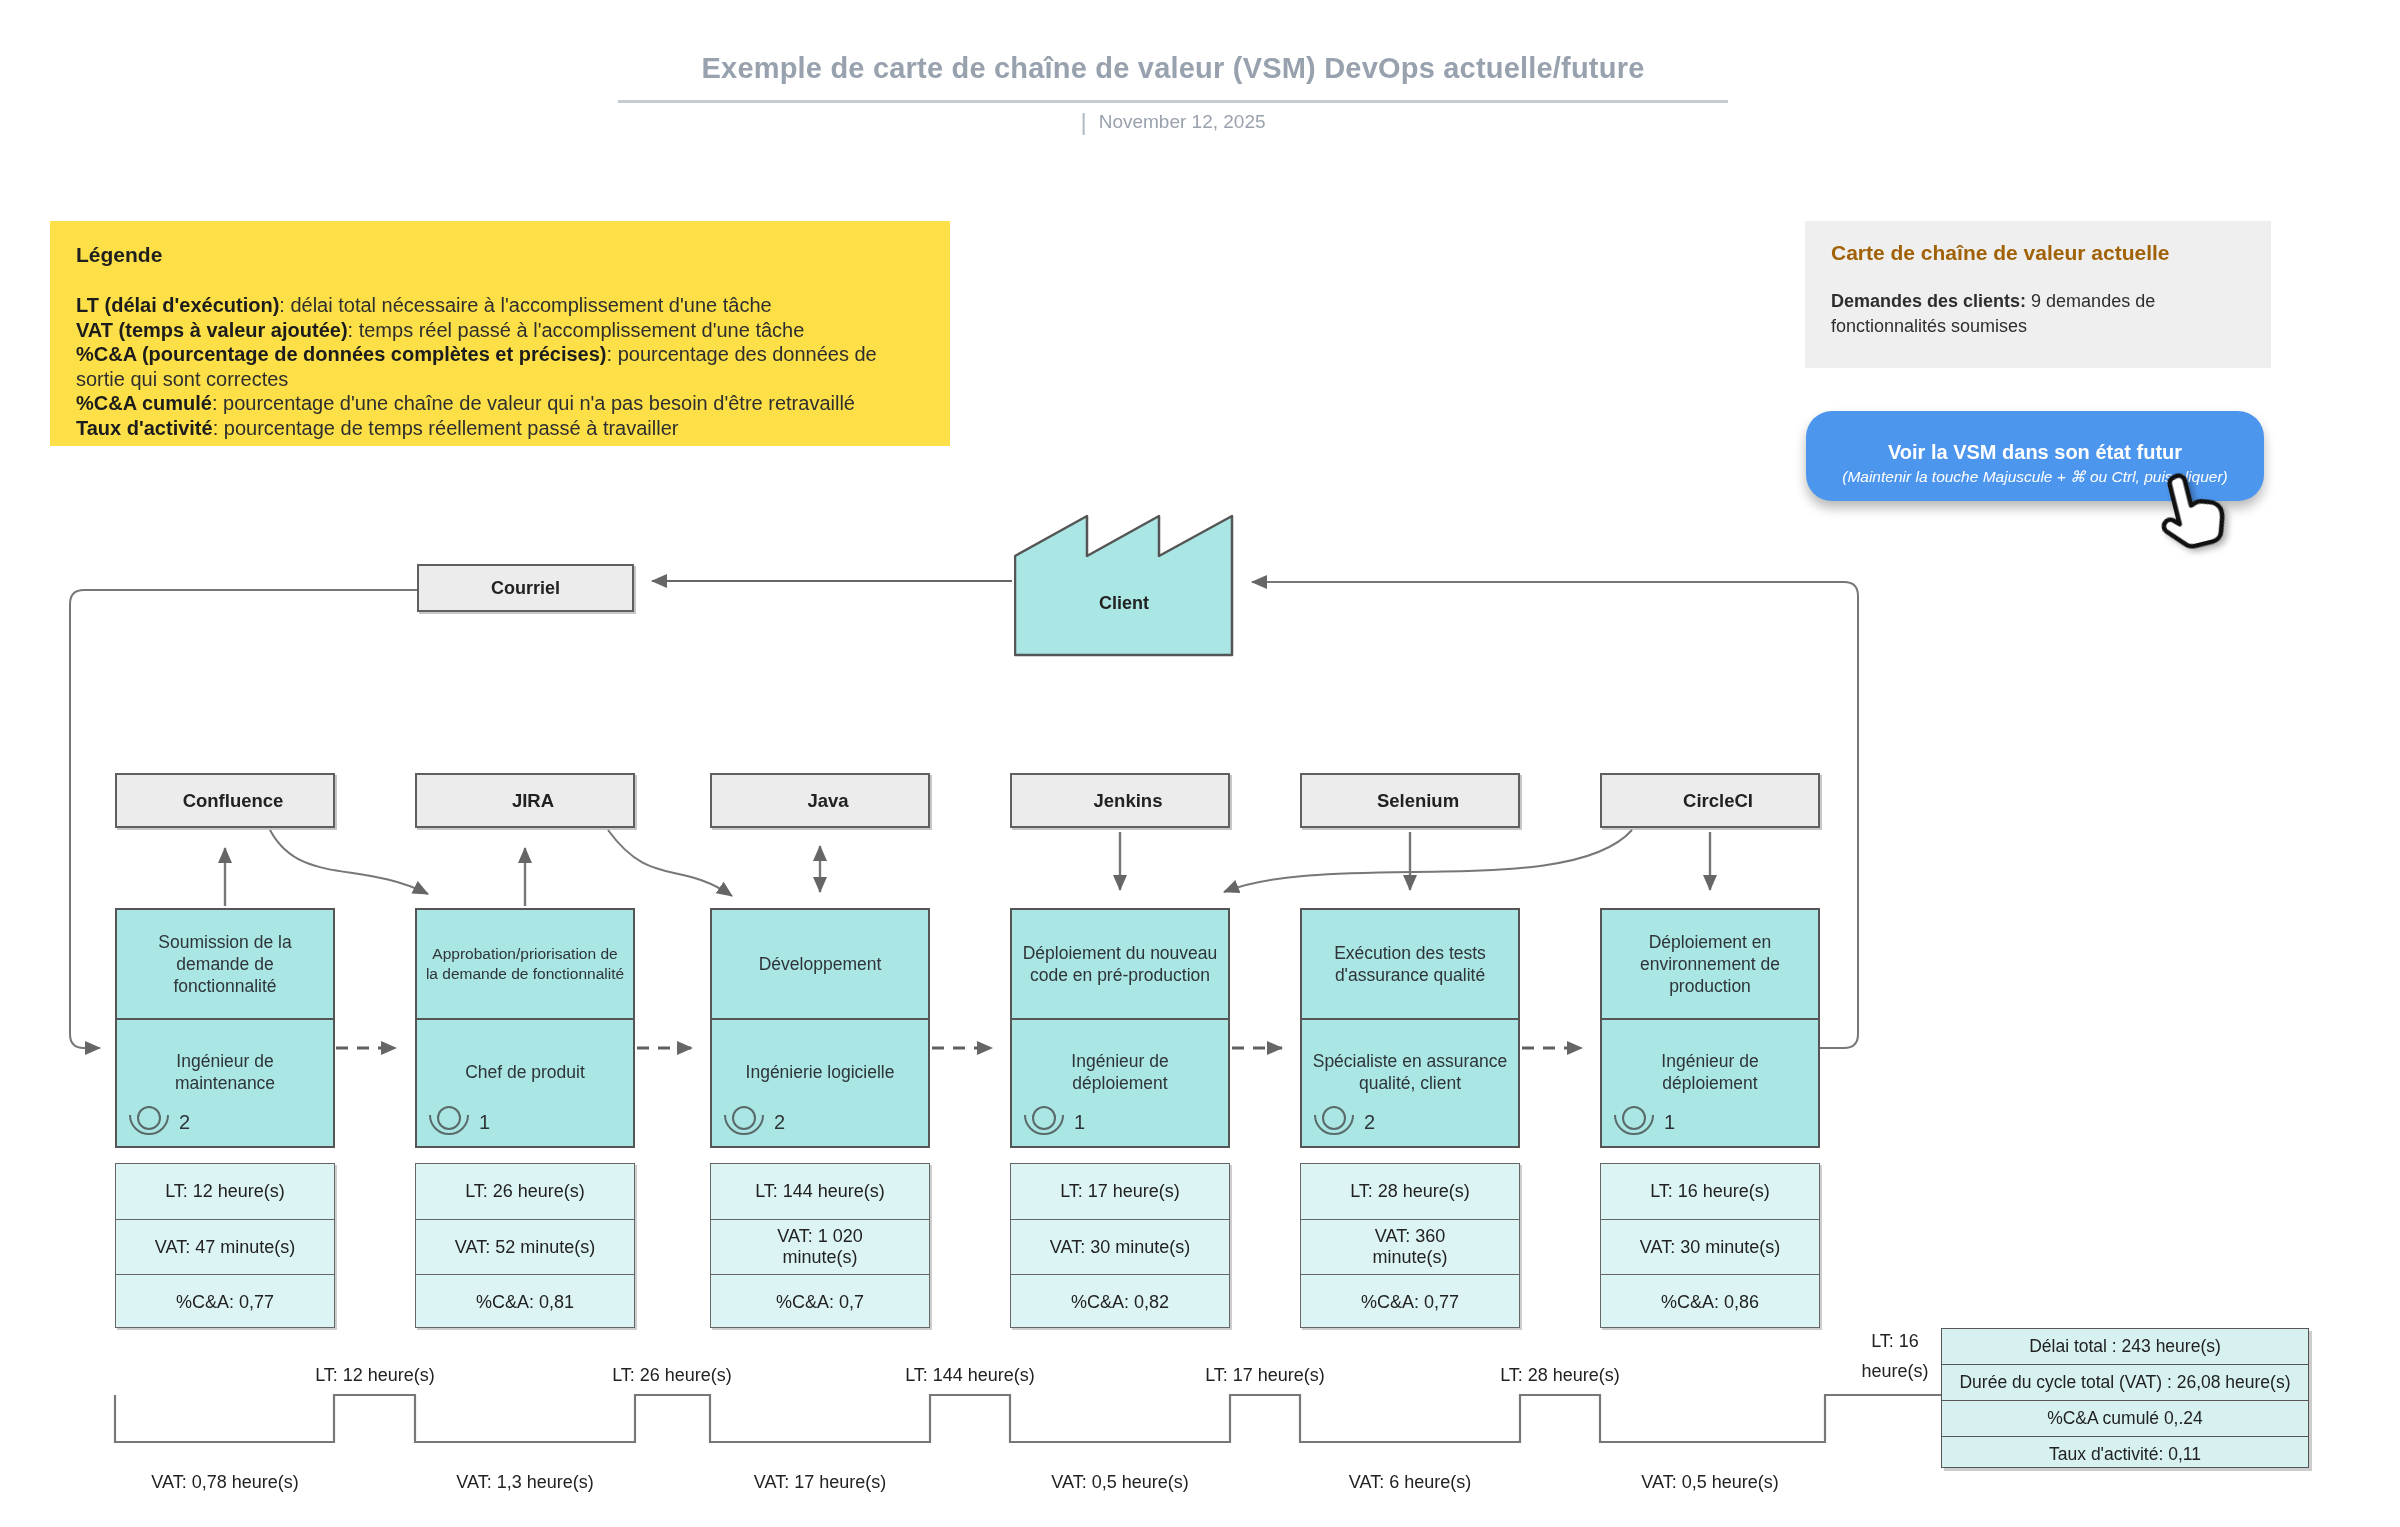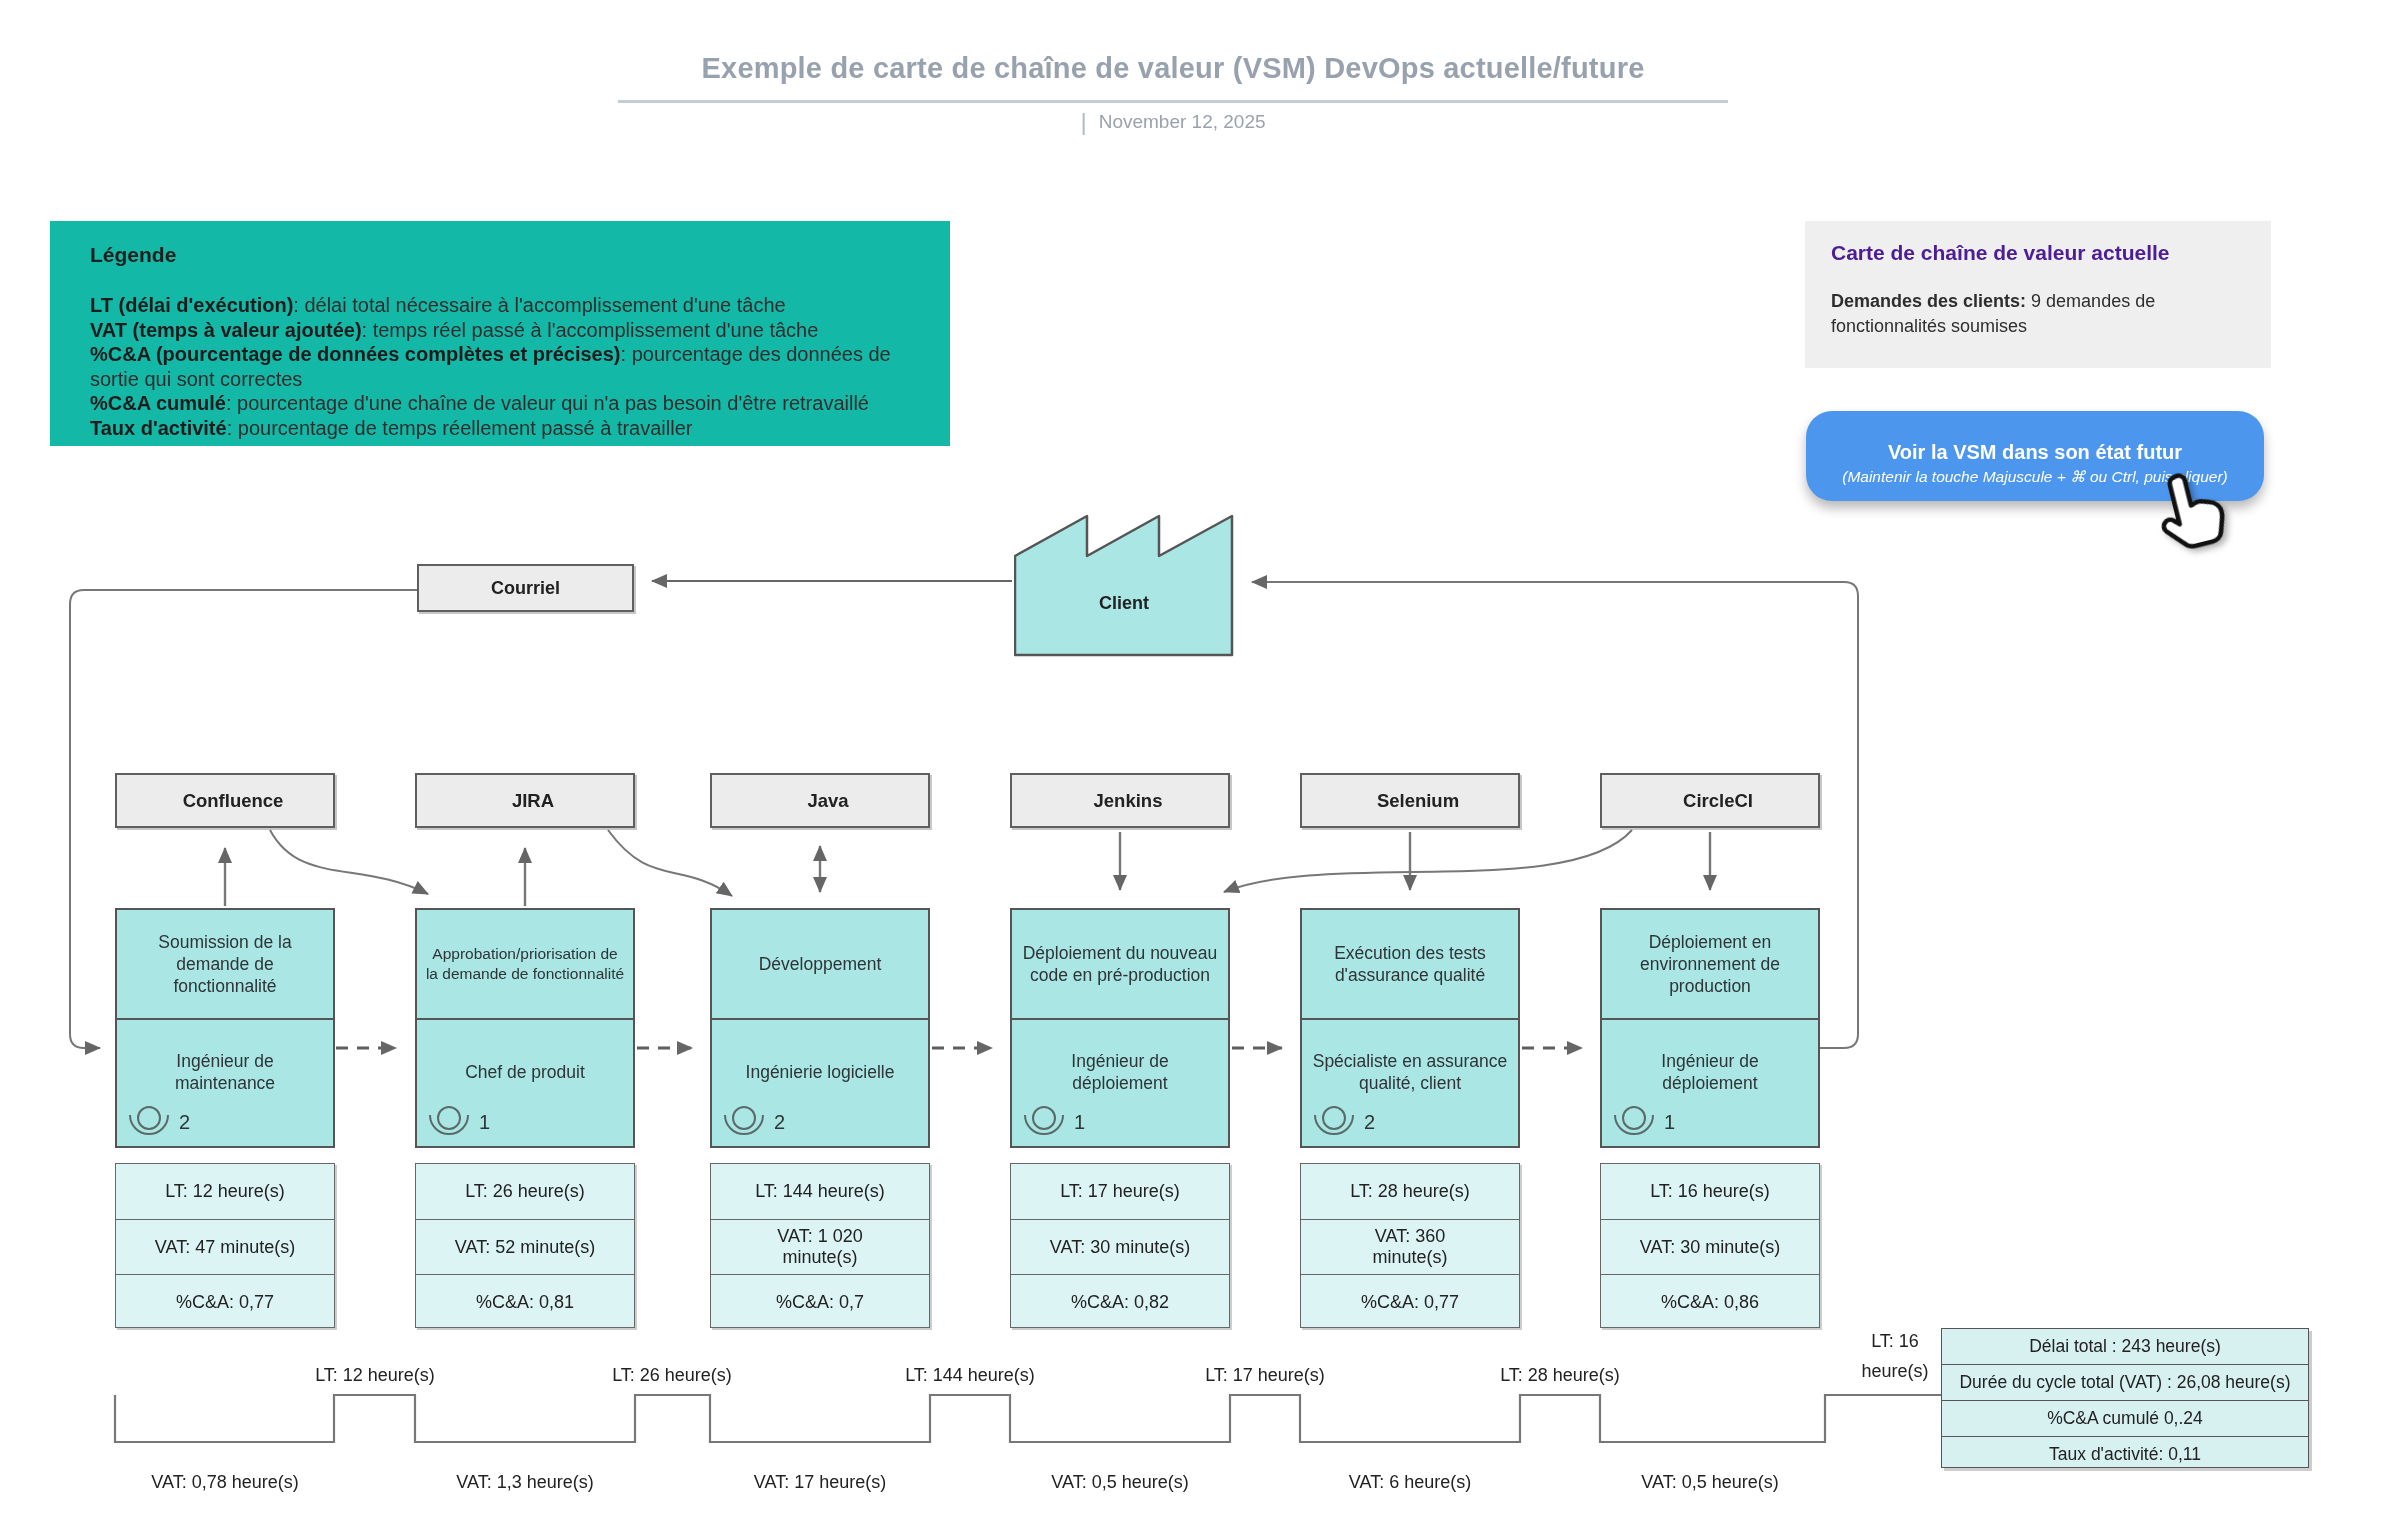--- a/index.html
+++ b/index.html
@@ -5,26 +5,26 @@
   html,body{margin:0;padding:0;background:#ffffff;}
   .canvas{position:relative;width:2400px;height:1527px;background:#ffffff;overflow:hidden;
           font-family:"Liberation Sans",sans-serif;color:#222;margin-top:8px;}
   .abs{position:absolute;}
   
   .title{left:500px;top:44px;width:1346px;text-align:center;font-size:29px;font-weight:bold;color:#98a2ae;letter-spacing:.2px;}
   .title-rule{left:618px;top:92px;width:1110px;height:3px;background:#c6ccd4;}
   .date-row{left:973px;top:100px;width:400px;display:flex;justify-content:center;align-items:center;gap:12px;color:#9aa2ae;font-size:19px;}
   .date-bar{color:#b3bac4;font-size:24px;font-weight:300;}
   
-  .legend{left:50px;top:213px;width:900px;height:225px;background:#14b8a6;box-sizing:border-box;padding:22px 40px;}
+  .legend{left:50px;top:213px;width:900px;height:225px;background:#fde047;box-sizing:border-box;padding:22px 26px;}
   .legend h3{margin:0 0 26px 0;font-size:21px;color:#1f1f1f;}
   .legend .line{font-size:20px;line-height:24.5px;color:#2e2e2e;}
   .legend b{color:#1c1c1c;}
   .info-box{left:1805px;top:213px;width:466px;height:147px;background:#efefef;box-sizing:border-box;padding:20px 26px;}
-  .info-box h3{margin:0 0 24px 0;font-size:21px;color:#4c1d95;}
+  .info-box h3{margin:0 0 24px 0;font-size:21px;color:#a16207;}
   .info-box .line{font-size:18px;line-height:25px;color:#2e2e2e;width:420px;}
   
   .future-btn{left:1806px;top:403px;width:458px;height:90px;background:#4d96ee;border:none;border-radius:26px;
       color:#fff;text-align:center;box-sizing:border-box;padding:12px 24px 0 24px;cursor:pointer;
       box-shadow:0 7px 12px rgba(0,0,0,.28);}
   .future-btn .l1{font-size:20px;font-weight:bold;line-height:26px;}
   .future-btn .l2{font-size:15.5px;font-style:italic;line-height:19px;margin-top:2px;}
   
   .mail-box{left:417px;top:556px;width:217px;height:48px;background:#ececec;border:2px solid #5f5f5f;
       box-sizing:border-box;display:flex;align-items:center;justify-content:center;

